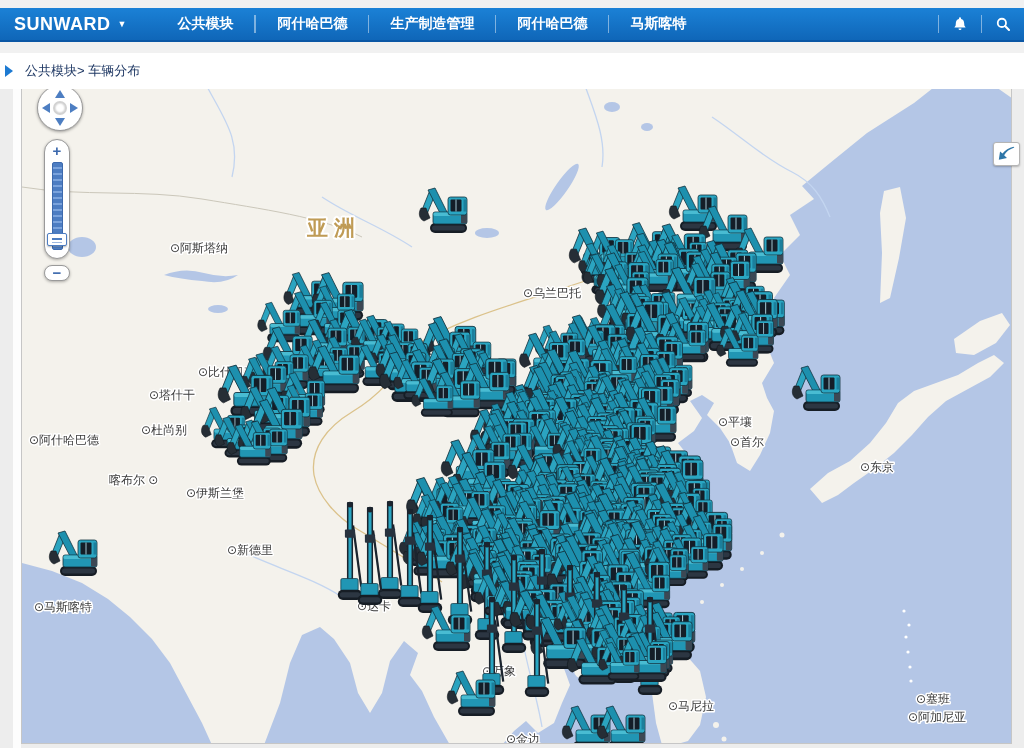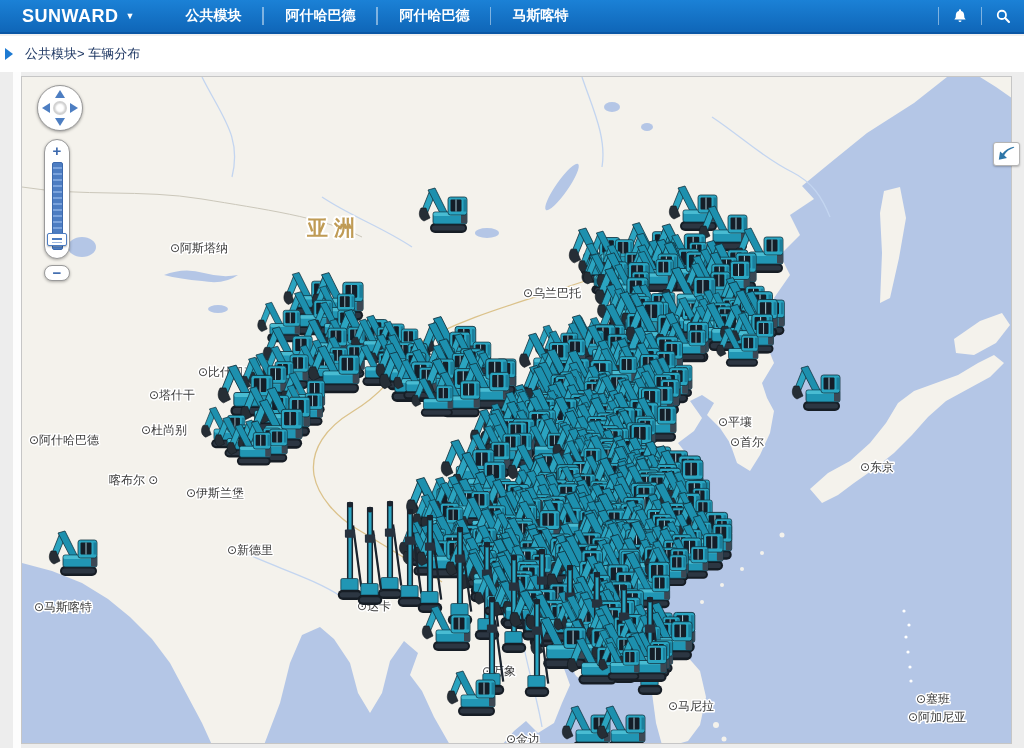--- a/index.html
+++ b/index.html
@@ -1,34 +1,34 @@
 <!DOCTYPE html>
 <html><head>
 <meta charset="utf-8">
 <style>
   * { margin:0; padding:0; box-sizing:border-box; }
   html,body { width:1024px; height:748px; overflow:hidden;
     font-family:"Liberation Sans","DejaVu Sans",sans-serif; background:#f1f1f1; }
 
   
-  .topnav { position:absolute; left:0; top:0; width:1024px; height:34px;
+  .topnav { position:absolute; left:0; top:8px; width:1024px; height:34px;
     background:linear-gradient(#1b81d6,#0f66b8); border-bottom:2px solid #0b57a5;
-    display:flex; align-items:center; color:#fff; z-index:30;padding-left:8px; }
+    display:flex; align-items:center; color:#fff; z-index:30; }
   .logo { display:flex; align-items:center; padding:0 18px 0 14px; cursor:pointer; }
   .logo-text { font-size:18px; font-weight:800; letter-spacing:.5px; color:#fff; }
   .logo-caret { font-size:9px; margin-left:7px; color:#fff; }
   .nav-items { display:flex; align-items:center; height:100%; margin-left:12px; }
   .nav-item { font-size:14px; font-weight:bold; color:#fff; padding:0 21px; height:100%;
     display:flex; align-items:center; cursor:pointer; white-space:nowrap; }
   .nav-div { width:1px; height:18px; background:rgba(255,255,255,.45); }
   .nav-right { margin-left:auto; display:flex; align-items:center; height:100%; }
   .nav-icon { width:42px; height:100%; display:flex; align-items:center; justify-content:center; cursor:pointer; }
 
   
-  .crumbbar { position:absolute; left:0; top:36px; width:1024px; height:36px; background:#fff;
+  .crumbbar { position:absolute; left:0; top:53px; width:1024px; height:36px; background:#fff;
     display:flex; align-items:center; z-index:25; }
   .sidebar-toggle { width:0; height:0; border-left:8px solid #1d7ad2; border-top:6px solid transparent;
     border-bottom:6px solid transparent; margin-left:5px; cursor:pointer; }
   .crumb-text { font-size:13px; color:#1f3864; margin-left:12px; }
 
   
   .content { position:absolute; left:0; top:72px; width:1024px; height:676px; background:#ededed; }
   .sidebar-strip { position:absolute; left:13px; top:0; width:8px; height:676px; background:#fdfdfd; }
   .map-panel { position:absolute; left:21px; top:4px; width:991px; height:668px;
     border:1px solid #c6c6c6; background:#b4c6e6; overflow:hidden; cursor:grab; }
@@ -76,20 +76,21 @@
   <div class="logo">
     <span class="logo-text">SUNWARD</span>
     <span class="logo-caret">▼</span>
   </div>
   <div class="nav-items">
     <div class="nav-item">公共模块</div>
     <div class="nav-div"></div>
     <div class="nav-div"></div>
     <div class="nav-item">阿什哈巴德</div>
     <div class="nav-div"></div>
+    <div class="nav-item">生产制造管理</div>
     <div class="nav-div"></div>
     <div class="nav-item">阿什哈巴德</div>
     <div class="nav-div"></div>
     <div class="nav-item">马斯喀特</div>
   </div>
   <div class="nav-right">
     <div class="nav-div"></div>
     <div class="nav-icon">
       <svg width="18" height="18" viewBox="0 0 24 24">
           <path fill="#fff" d="M12 3a1.4 1.4 0 0 1 1.4 1.4v.9C16.2 6 17.6 8.1 17.6 11.4l.2 2.6 1.7 2.6H4.5l1.7-2.6.2-2.6c0-3.3 1.4-5.4 4.2-6.1v-.9A1.4 1.4 0 0 1 12 3zm-2 15h4a2 2 0 0 1-4 0z"></path>

